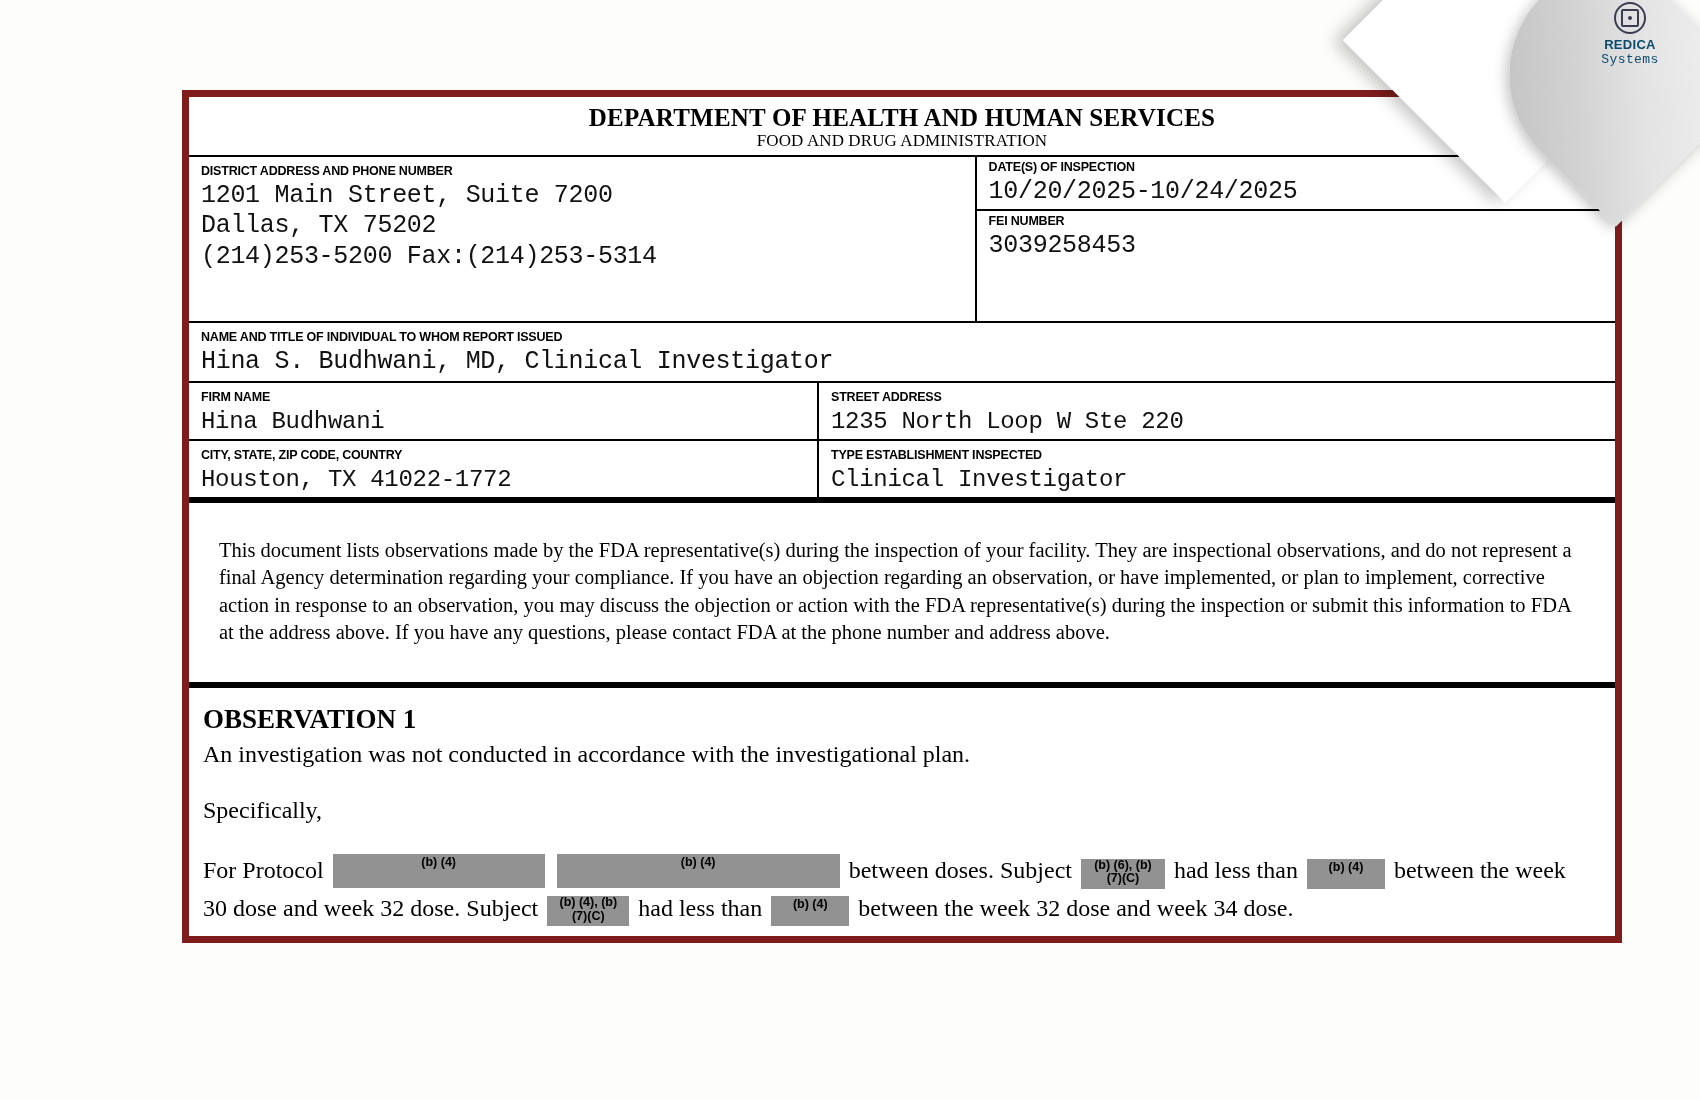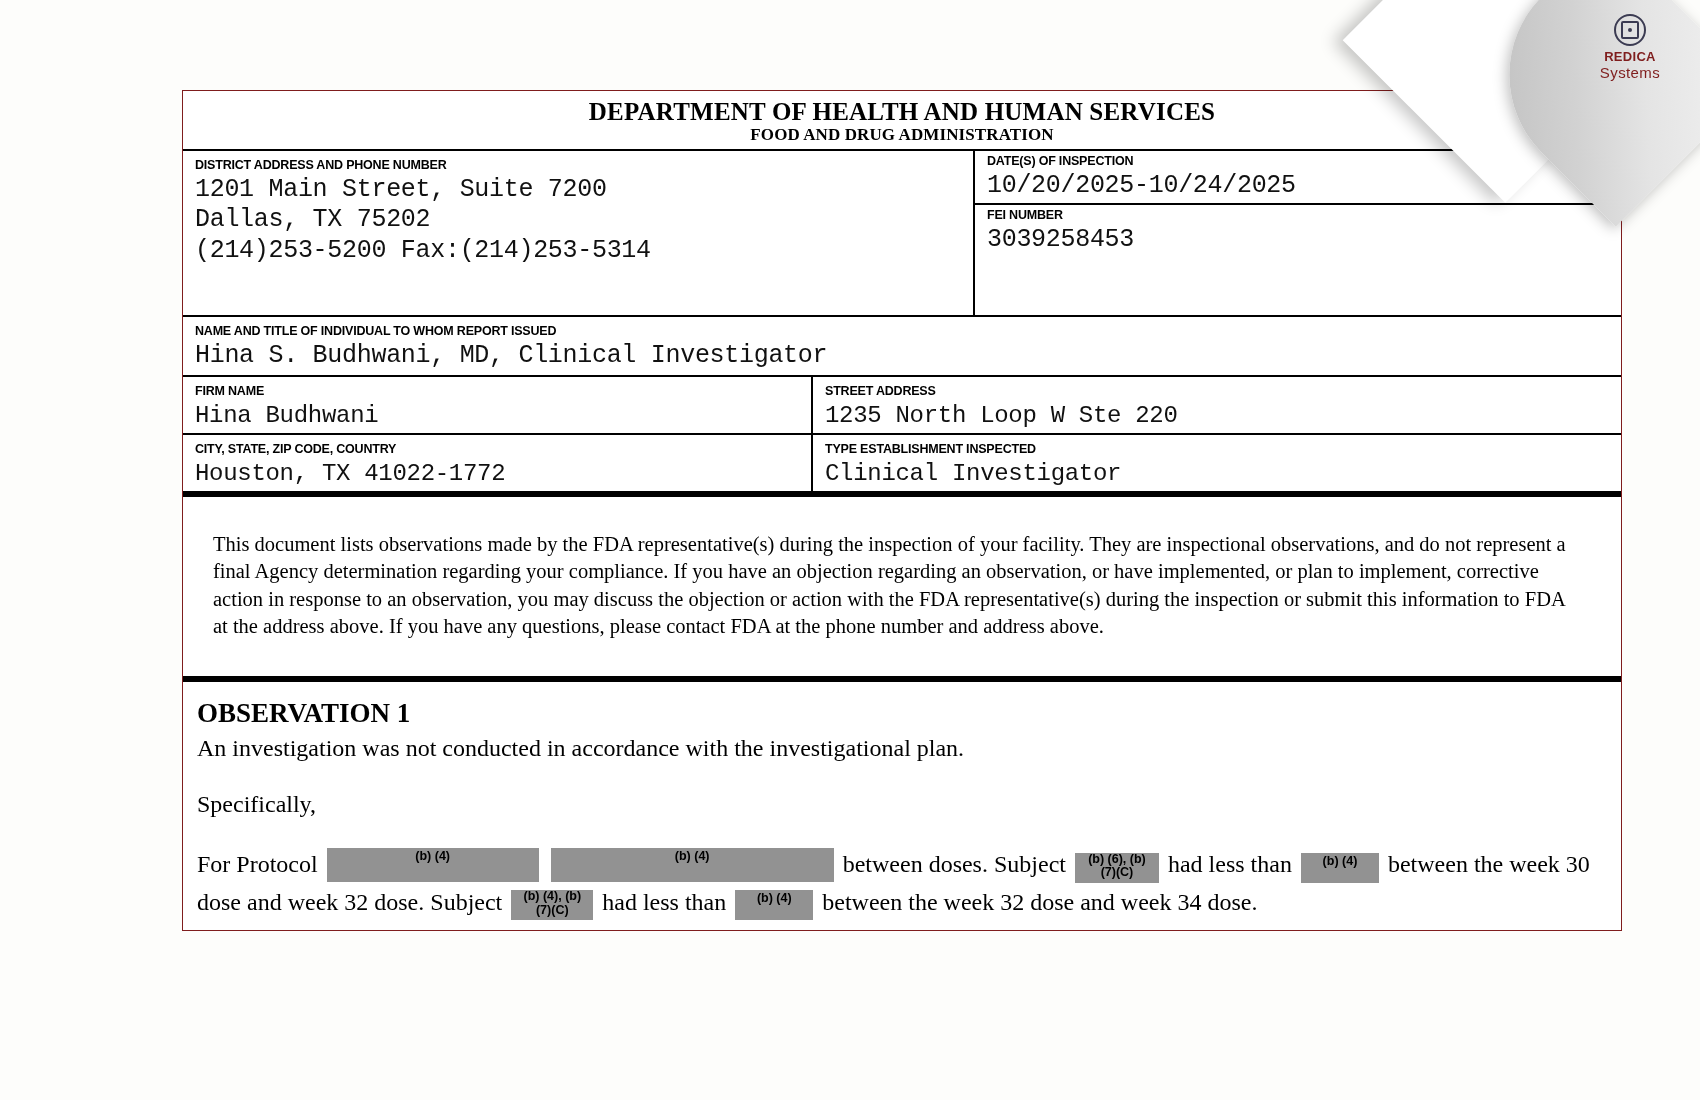--- a/index.html
+++ b/index.html
@@ -24,41 +24,41 @@
     background: #fdfdfb;
   }
 
   
   .sheet {
     position: absolute;
     left: 182px;
     top: 90px;
     width: 1440px;
     background: #ffffff;
-    border: 1px solid #7f1d1d;
+    border: 7px solid #7f1d1d;
     box-sizing: border-box;
     color: #000;
   }
 
   
   .masthead {
     text-align: center;
     padding: 8px 0 4px 0;
     border-bottom: 2px solid #000;
   }
   .masthead .dept {
     font-family: "Liberation Serif", serif;
     font-weight: bold;
     font-size: 25px;
     letter-spacing: .2px;
     line-height: 1.05;
   }
   .masthead .agency {
     font-family: "Liberation Serif", serif;
-    font-weight: bold;
+    font-weight: normal;
     font-size: 17px;
     letter-spacing: .1px;
     line-height: 1.1;
     margin-top: 1px;
   }
 
   
   .row {
     display: flex;
     border-bottom: 2px solid #000;
@@ -228,25 +228,25 @@
     background: linear-gradient(222deg, #f3f3f3 0%, #e4e4e4 38%, #d2d2d2 62%, #bdbdbd 100%);
     transform: rotate(45deg);
     border-radius: 0 0 0 110px;
     box-shadow: 0 4px 14px rgba(0,0,0,0.25);
   }
 
   
   .watermark {
     position: absolute;
     right: 22px;
-    top: 14px;
+    top: 2px;
     width: 96px;
     text-align: center;
     font-family: "Liberation Sans", sans-serif;
-    color: #7f1d1d;
+    color: #0c4a6e;
   }
   .wm-badge {
     width: 32px;
     height: 32px;
     margin: 0 auto 4px auto;
     border: 2px solid #3b3b52;
     border-radius: 50%;
     position: relative;
     box-sizing: border-box;
   }
@@ -272,24 +272,25 @@
     background: #3b3b52;
     border-radius: 50%;
   }
   .wm-name {
     font-weight: bold;
     font-size: 13px;
     letter-spacing: .3px;
     line-height: 1.05;
   }
   .wm-sub {
-    font-size: 15px;
+    font-size: 13px;
     letter-spacing: .4px;
     line-height: 1.1;
     margin-top: 1px;
+    font-family: Liberation Mono, monospace;
   }
 </style>
 </head>
 <body>
 
 <div id="page-root">
 
   <div class="sheet">
 
     <div class="masthead">

